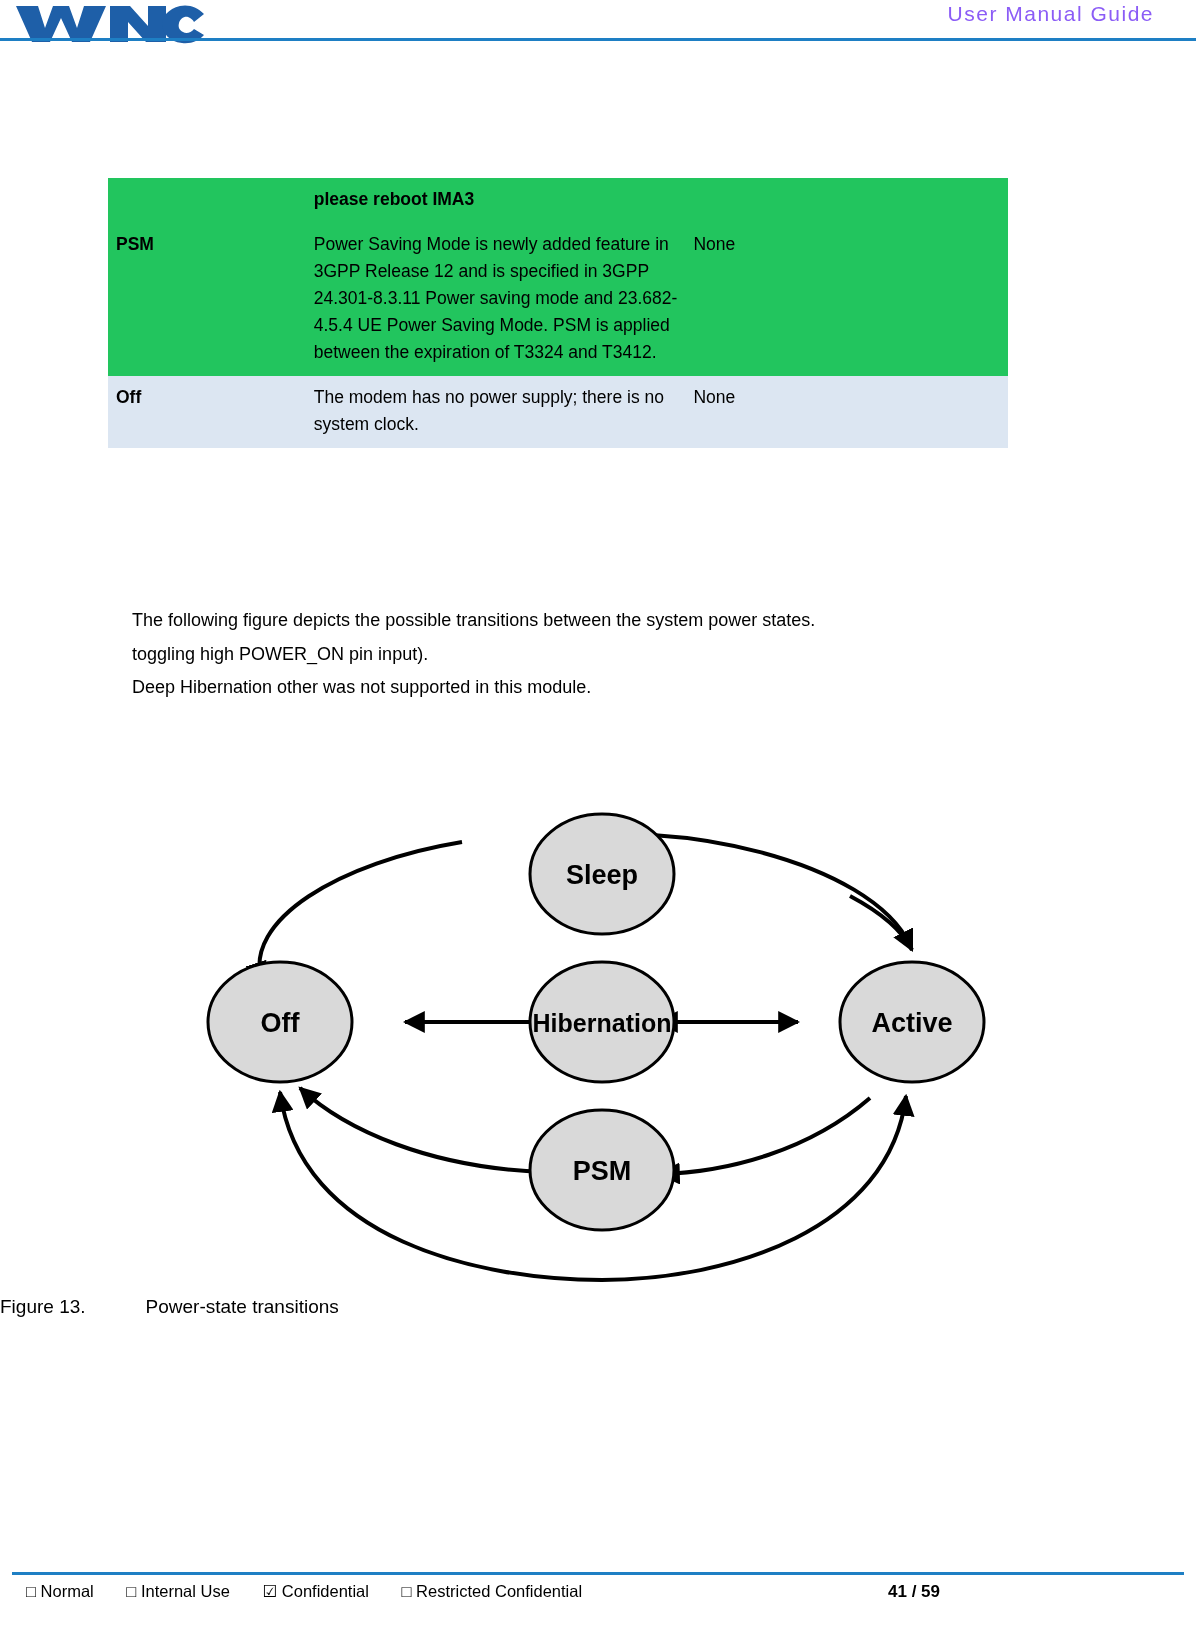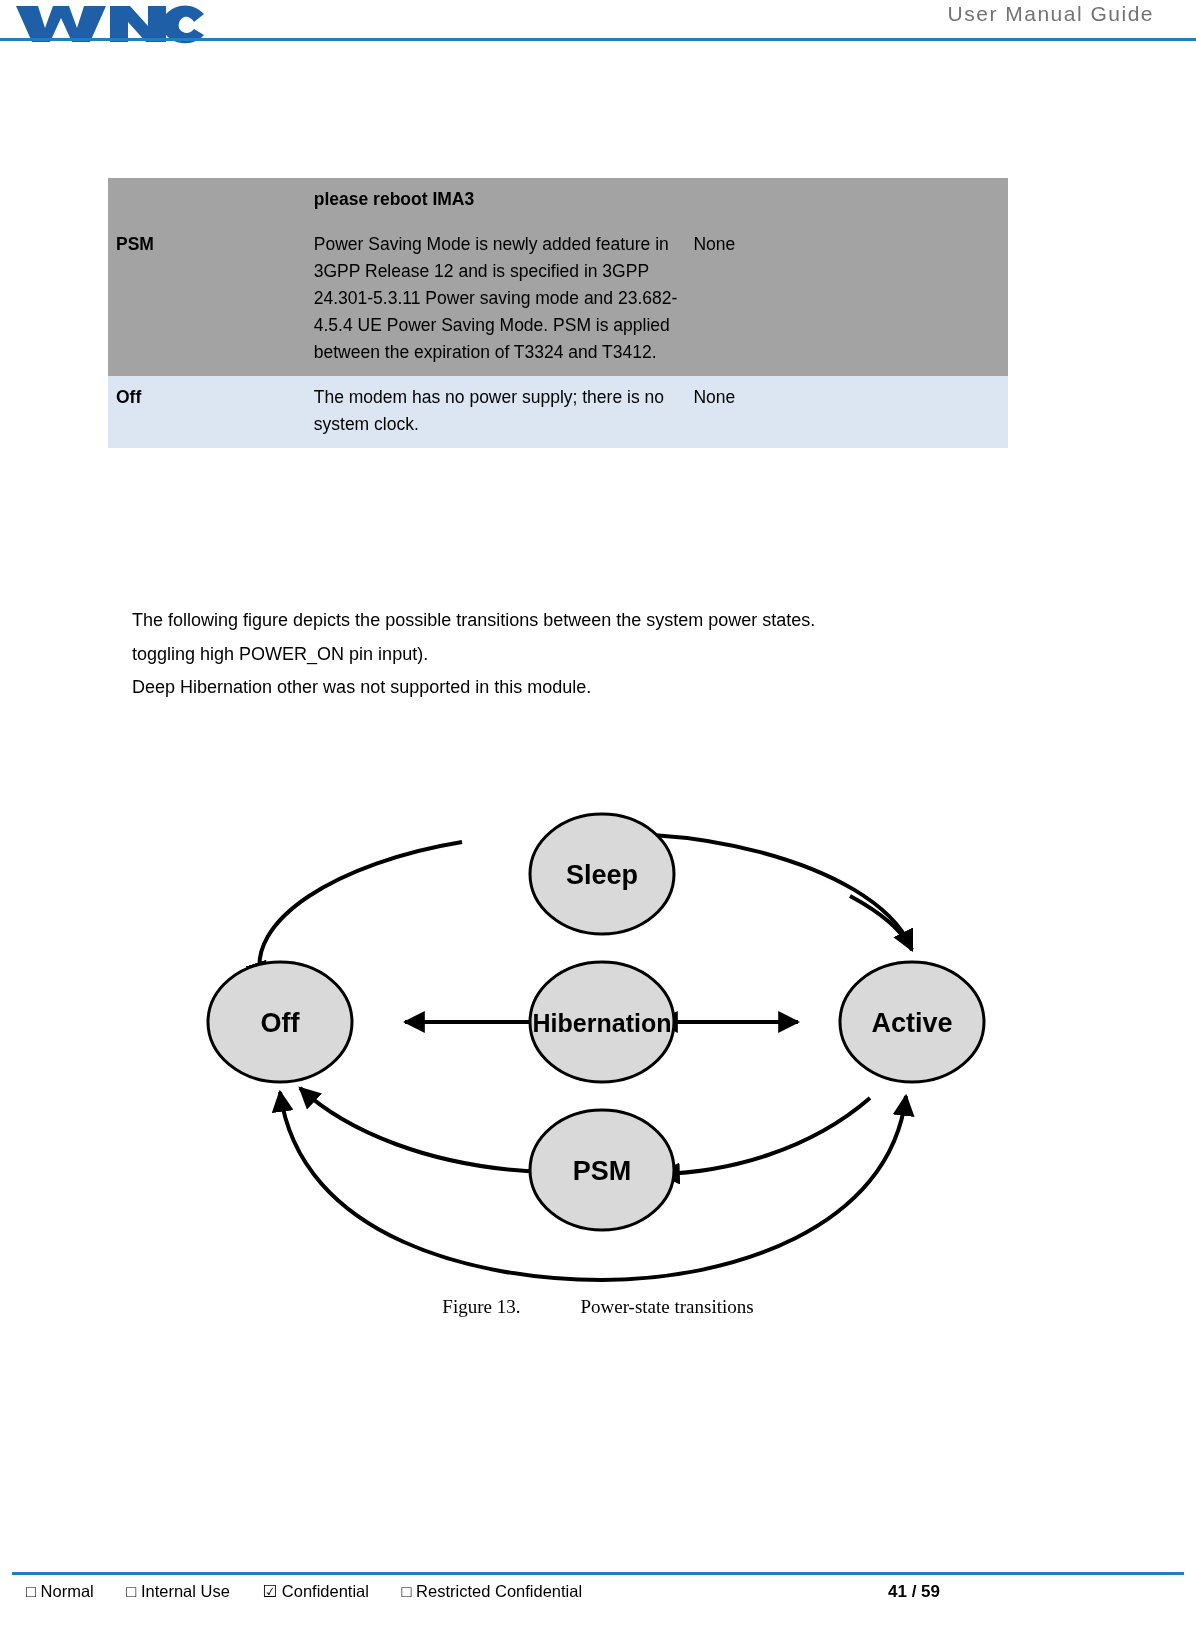--- a/index.html
+++ b/index.html
@@ -31,21 +31,21 @@
     width: 195px;
     height: 44px;
   }
   .logo svg { display: block; }
   .header-title {
     position: absolute;
     right: 42px;
     top: 2px;
     font-size: 21px;
     letter-spacing: 1.5px;
-    color: #737373;
+    color: #8b5cf6;
     font-family: "Liberation Sans", sans-serif;
   }
   .header-rule {
     position: absolute;
     left: 228px;
     top: 38px;
     width: 968px;
     height: 3px;
     background: #1e7fc4;
   }
@@ -66,21 +66,21 @@
     width: 900px;
     border-collapse: collapse;
     font-size: 17.5px;
   }
   .tbl td {
     vertical-align: top;
     padding: 8px 6px 10px 8px;
     line-height: 27px;
     border: none;
   }
-  .row-a { background: #a3a3a3; }
+  .row-a { background: #22c55e; }
   .row-b { background: #dce6f2; }
   .col1 { width: 190px; font-weight: bold; }
   .col2 { width: 378px; }
   .col3 { width: 320px; margin-left: 20px; }
   .bold { font-weight: bold; }
 
   
   .para {
     position: absolute;
     left: 100px;
@@ -101,23 +101,21 @@
     height: 500px;
   }
   .diagram svg { display: block; }
 
   
   .figcap {
     position: absolute;
     left: 0;
     top: 1296px;
     width: 1196px;
-    text-align: center;
     font-size: 19px;
-    font-family: Liberation Serif, serif;
   }
   .figcap .cap-num { margin-right: 60px; }
 
   
   .footer-rule {
     position: absolute;
     left: 12px;
     bottom: 55px;
     width: 1172px;
     height: 3px;
@@ -166,21 +164,21 @@
 
 <table class="tbl">
   <tbody>
     <tr class="row-a">
       <td class="col1"></td>
       <td class="col2 bold">please reboot IMA3</td>
       <td class="col3"></td>
     </tr>
     <tr class="row-a">
       <td class="col1">PSM</td>
-      <td class="col2">Power Saving Mode is newly added feature in 3GPP Release 12 and is specified in 3GPP 24.301-5.3.11 Power saving mode and 23.682-4.5.4 UE Power Saving Mode. PSM is applied between the expiration of T3324 and T3412.</td>
+      <td class="col2">Power Saving Mode is newly added feature in 3GPP Release 12 and is specified in 3GPP 24.301-8.3.11 Power saving mode and 23.682-4.5.4 UE Power Saving Mode. PSM is applied between the expiration of T3324 and T3412.</td>
       <td class="col3">None</td>
     </tr>
     <tr class="row-b">
       <td class="col1">Off</td>
       <td class="col2">The modem has no power supply; there is no system clock.</td>
       <td class="col3">None</td>
     </tr>
   </tbody>
 </table>
 

